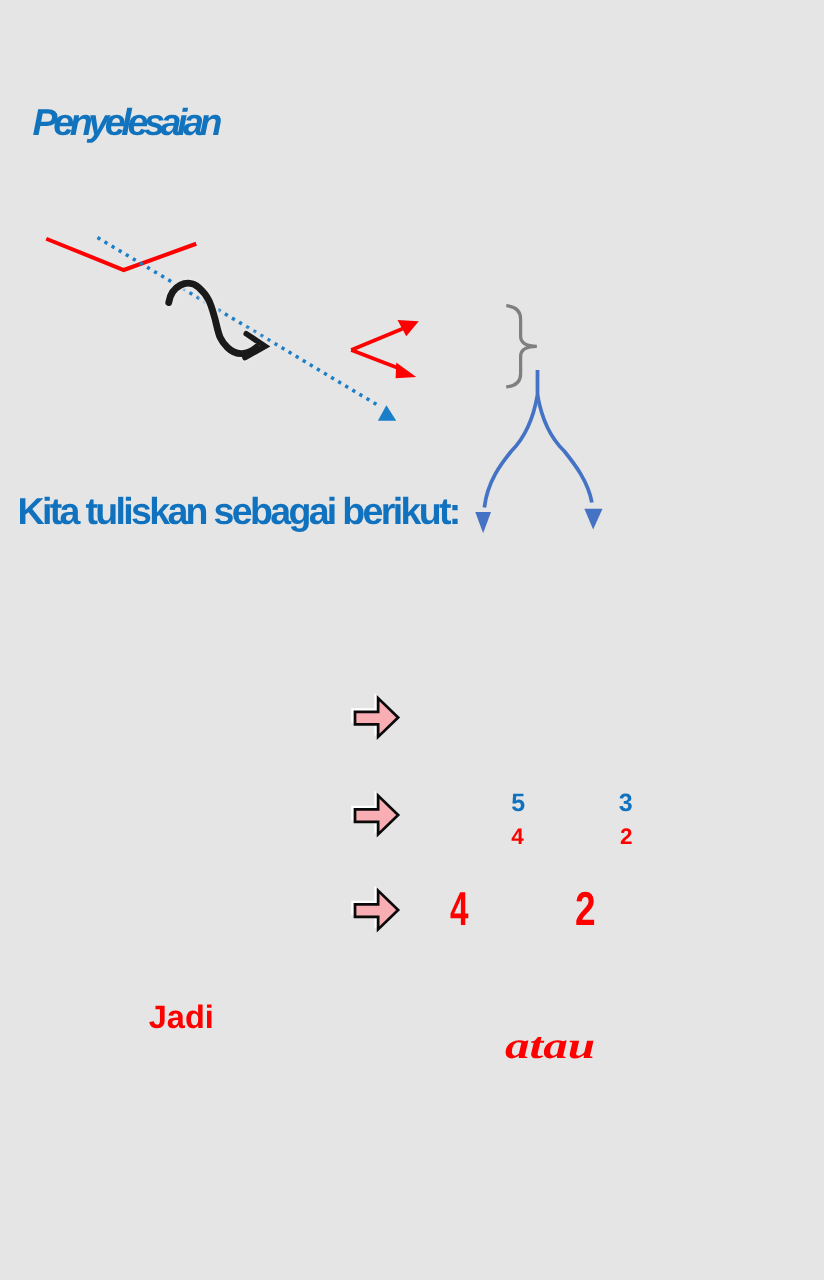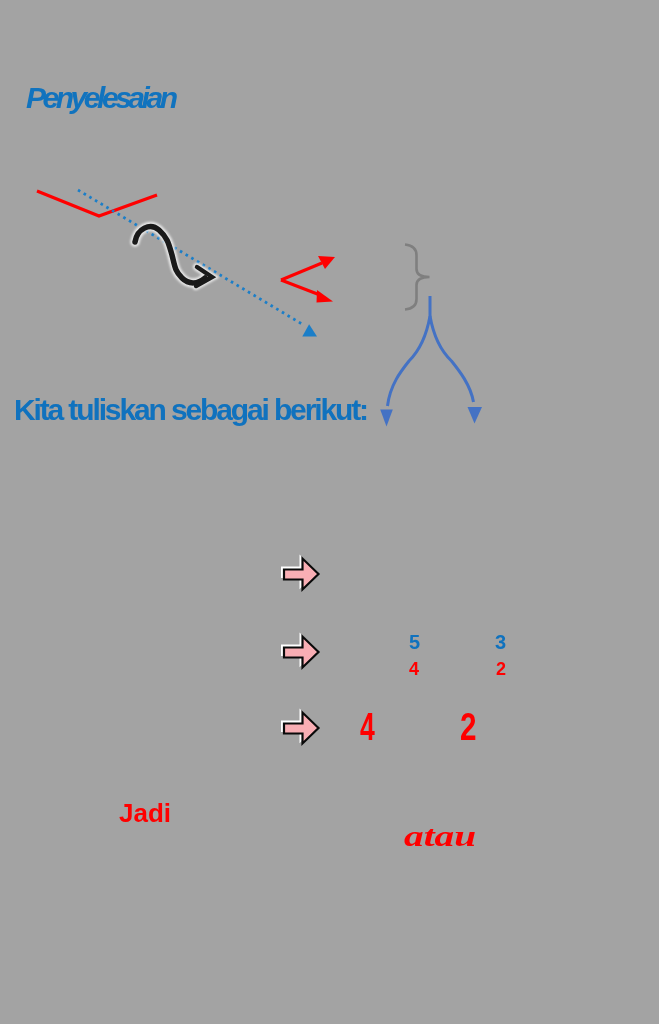--- a/index.html
+++ b/index.html
@@ -1,16 +1,16 @@
 <!DOCTYPE html>
 <html><head>
 <meta charset="utf-8">
 <style>
   html,body{margin:0;padding:0;background:#000;}
-  .page{position:relative;width:659px;height:1024px;background:#a3a3a3;overflow:hidden;
+  .page{position:relative;width:659px;height:1024px;background:#e5e5e5;overflow:hidden;
         font-family:"Liberation Sans", sans-serif;}
   svg{position:absolute;left:0;top:0;}
 </style>
 </head>
 <body>
 <div class="page">
 <svg width="659" height="1024" viewBox="0 0 659 1024">
   <defs>
     <filter id="soft" x="-50%" y="-50%" width="200%" height="200%">
       <feGaussianBlur stdDeviation="1.1"></feGaussianBlur>

